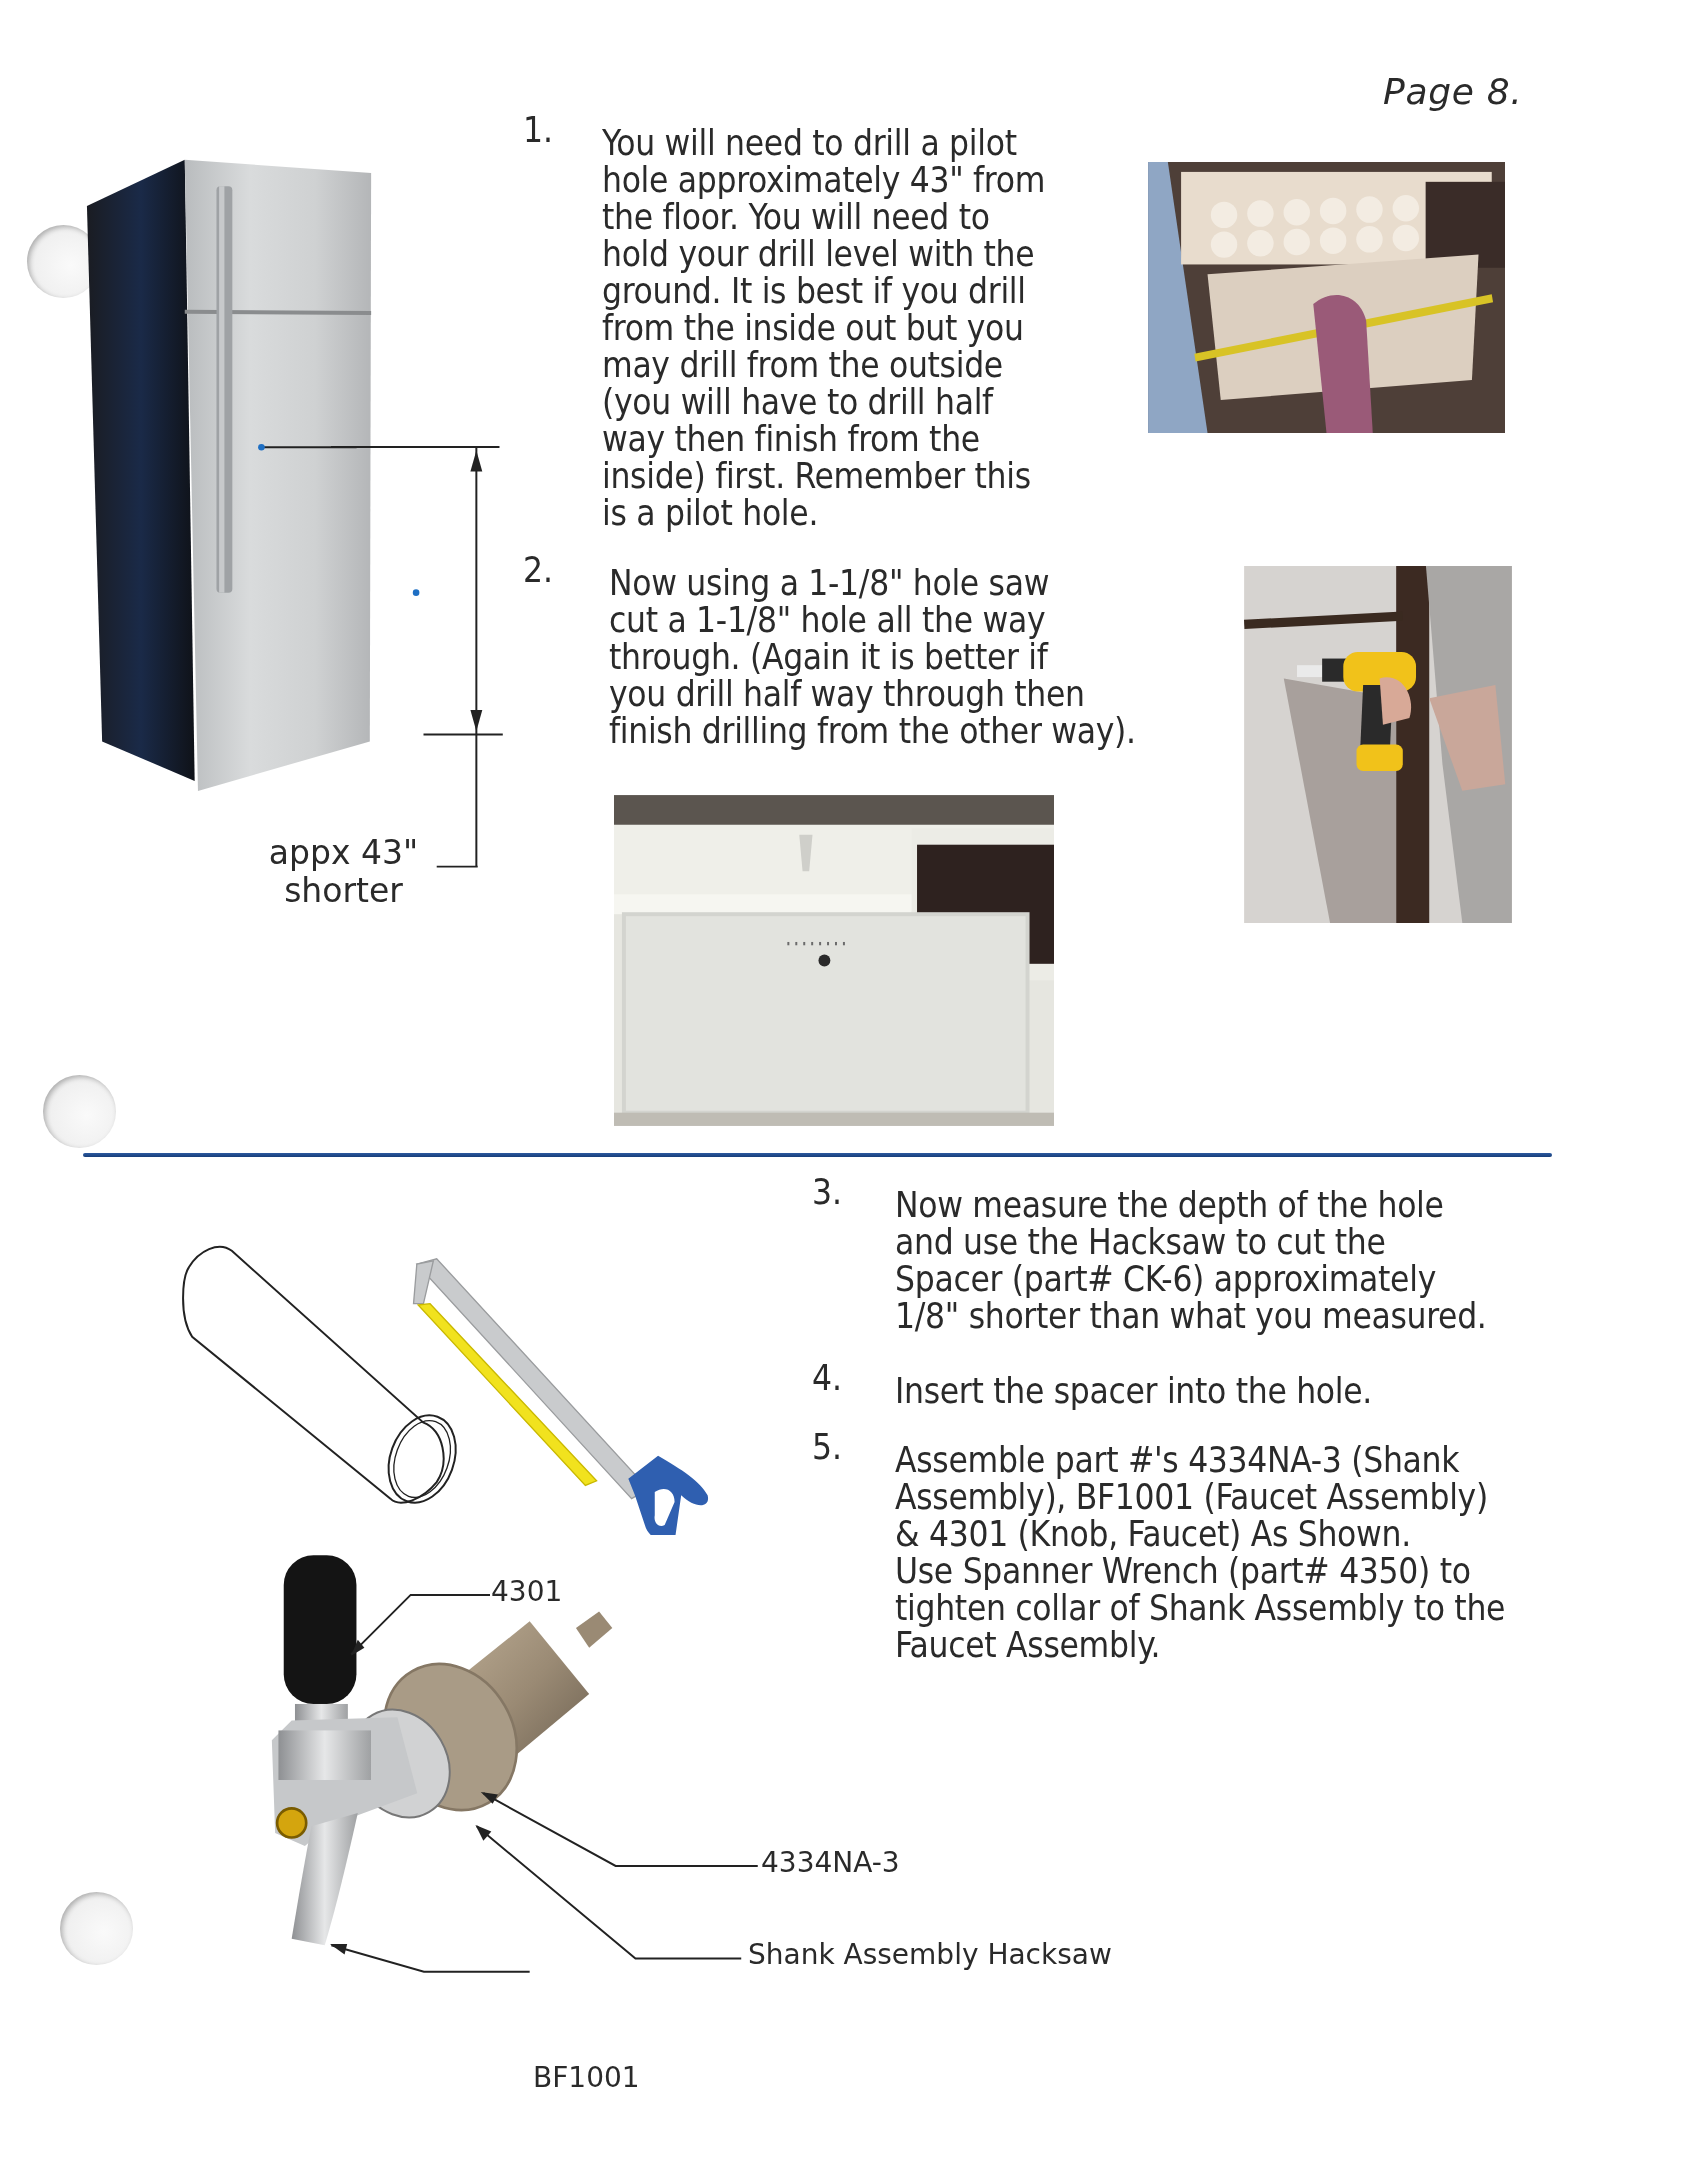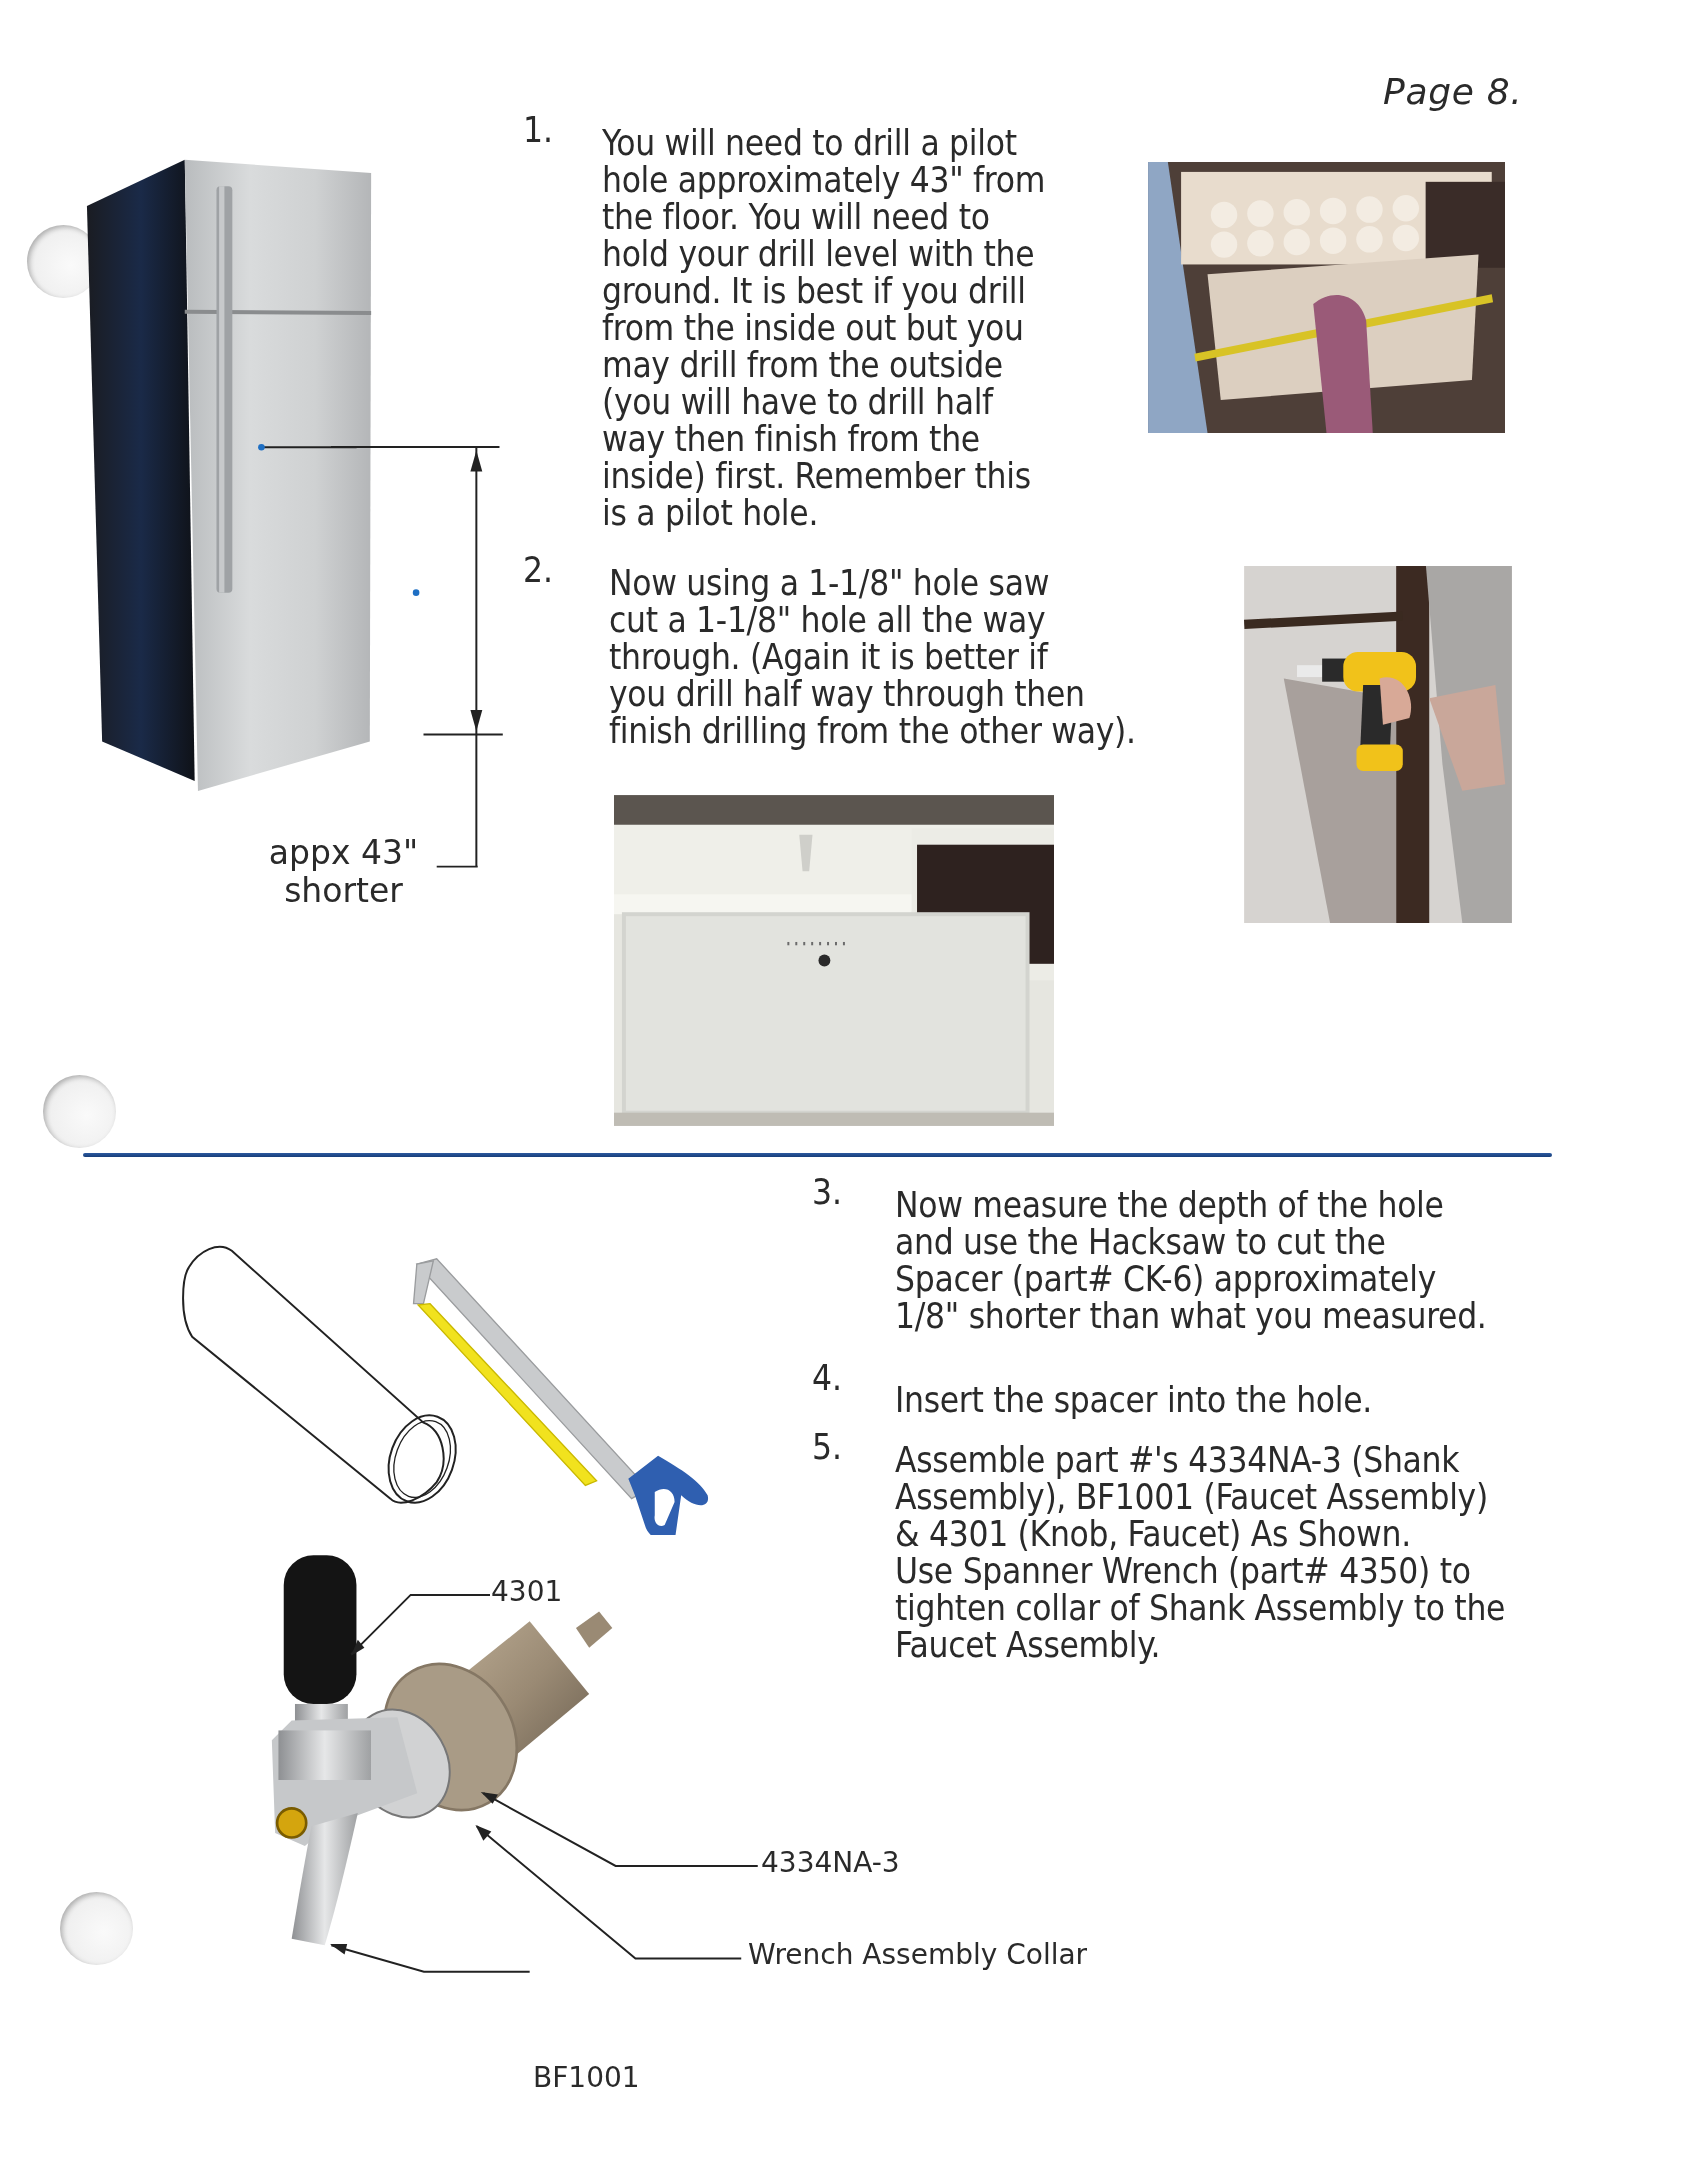--- a/index.html
+++ b/index.html
@@ -179,21 +179,21 @@
 <div class="step" style="left:812px; top:1174px; width:794px;">
   <span class="num">3.</span>
   <span class="txt" style="left:83px;">Now measure the depth of the hole
 and use the Hacksaw to cut the
 Spacer (part# CK-6) approximately
 1/8" shorter than what you measured.</span>
 </div>
 
 <div class="step" style="left:812px; top:1360px; width:794px;">
   <span class="num">4.</span>
-  <span class="txt" style="left:83px;margin-top:9px;">Insert the spacer into the hole.</span>
+  <span class="txt" style="left:83px;">Insert the spacer into the hole.</span>
 </div>
 
 <div class="step" style="left:812px; top:1429px; width:807px;">
   <span class="num">5.</span>
   <span class="txt" style="left:83px;">Assemble part #'s 4334NA-3 (Shank
 Assembly), BF1001 (Faucet Assembly)
 &amp; 4301 (Knob, Faucet) As Shown.
 Use Spanner Wrench (part# 4350) to
 tighten collar of Shank Assembly to the
 Faucet Assembly.</span>
@@ -234,15 +234,15 @@
     <polyline points="330,380 530,490 745,490" fill="none" stroke="#222" stroke-width="3"></polyline>
     <polygon points="326,378 352,382 344,396" fill="#222"></polygon>
     <polyline points="320,430 560,630 720,630" fill="none" stroke="#222" stroke-width="3"></polyline>
     <polygon points="318,428 342,438 330,452" fill="#222"></polygon>
     <polyline points="100,610 240,650 400,650" fill="none" stroke="#222" stroke-width="3"></polyline>
     <polygon points="98,608 124,608 120,624" fill="#222"></polygon>
   </svg>
 </div>
 <div class="callout" style="left:491px; top:1575px;">4301</div>
 <div class="callout" style="left:761px; top:1846px;">4334NA-3</div>
-<div class="callout" style="left:748px; top:1938px;">Wrench Assembly Collar</div>
+<div class="callout" style="left:748px; top:1938px;">Shank Assembly Hacksaw</div>
 <div class="callout" style="left:533px; top:2061px;">BF1001</div>
 
 
 </body></html>

